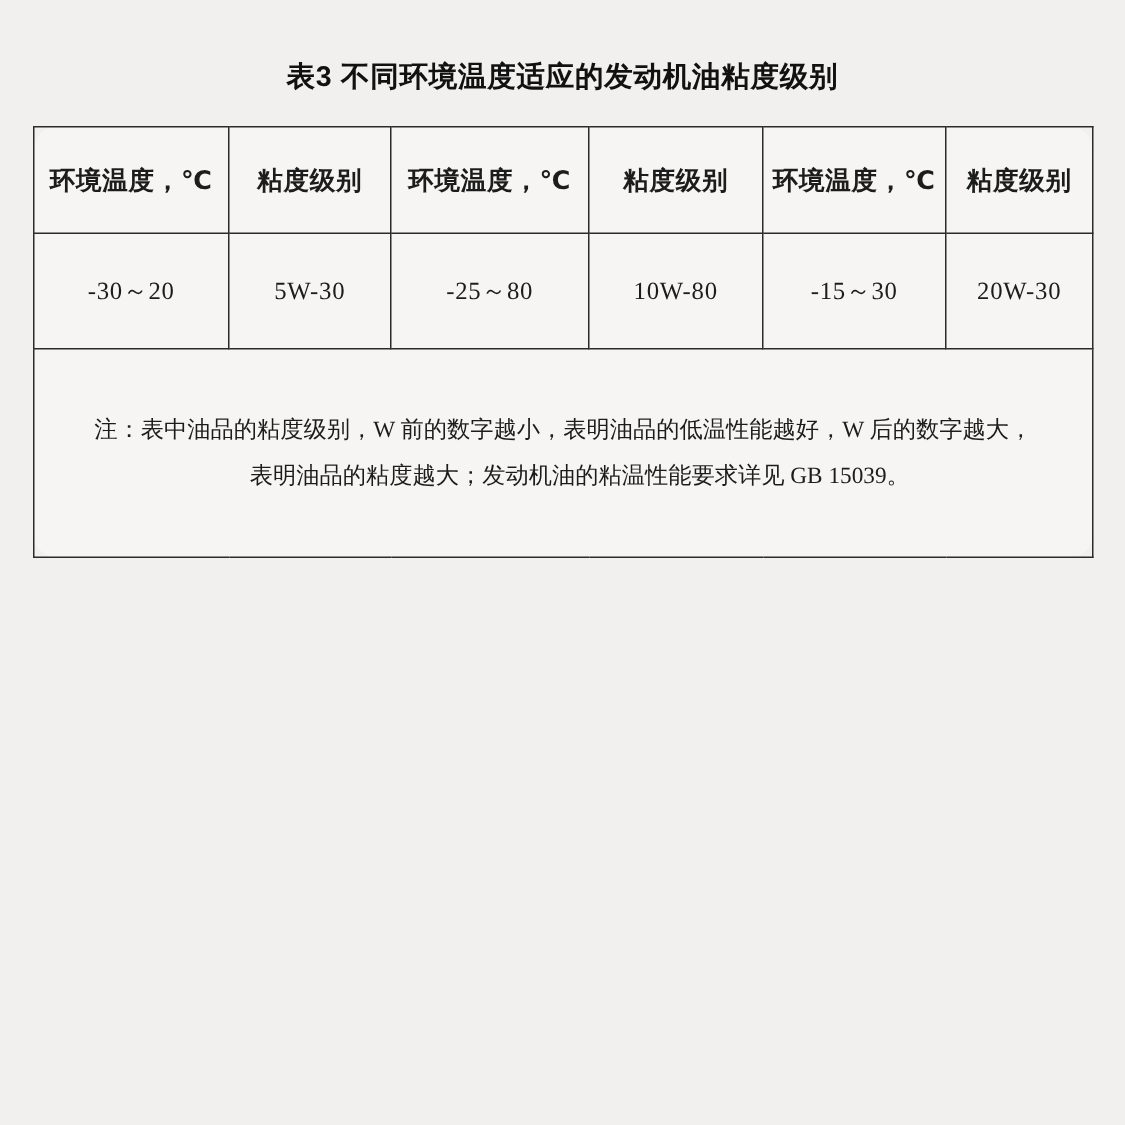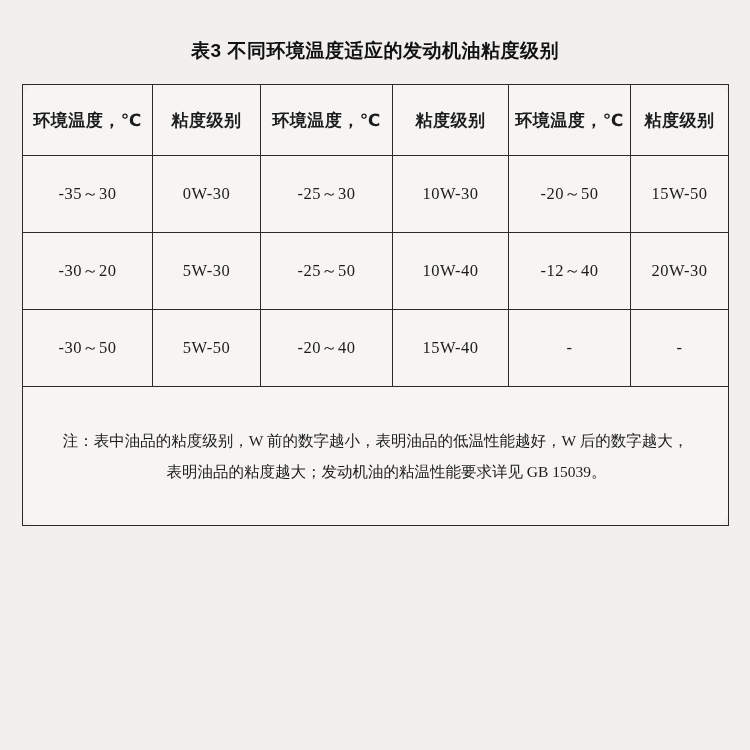--- a/index.html
+++ b/index.html
@@ -100,42 +100,26 @@
         <th>环境温度，℃</th>
         <th>粘度级别</th>
         <th>环境温度，℃</th>
         <th>粘度级别</th>
         <th>环境温度，℃</th>
         <th>粘度级别</th>
       </tr>
     </thead>
     <tbody>
       <tr>
-        <td>-35～30</td>
-        <td>0W-30</td>
-        <td>-25～30</td>
-        <td>10W-30</td>
-        <td>-20～50</td>
-        <td>15W-50</td>
-      </tr>
-      <tr>
         <td>-30～20</td>
         <td>5W-30</td>
-        <td>-25～50</td>
-        <td>10W-40</td>
-        <td>-12～40</td>
+        <td>-25～80</td>
+        <td>10W-80</td>
+        <td>-15～30</td>
         <td>20W-30</td>
-      </tr>
-      <tr>
-        <td>-30～50</td>
-        <td>5W-50</td>
-        <td>-20～40</td>
-        <td>15W-40</td>
-        <td>-</td>
-        <td>-</td>
       </tr>
     </tbody>
     <tfoot>
       <tr>
         <td colspan="6">
           <span class="note-line">注：表中油品的粘度级别，W 前的数字越小，表明油品的低温性能越好，W 后的数字越大，</span>
           <span class="note-line second">表明油品的粘度越大；发动机油的粘温性能要求详见 GB 15039。</span>
         </td>
       </tr>
     </tfoot>

